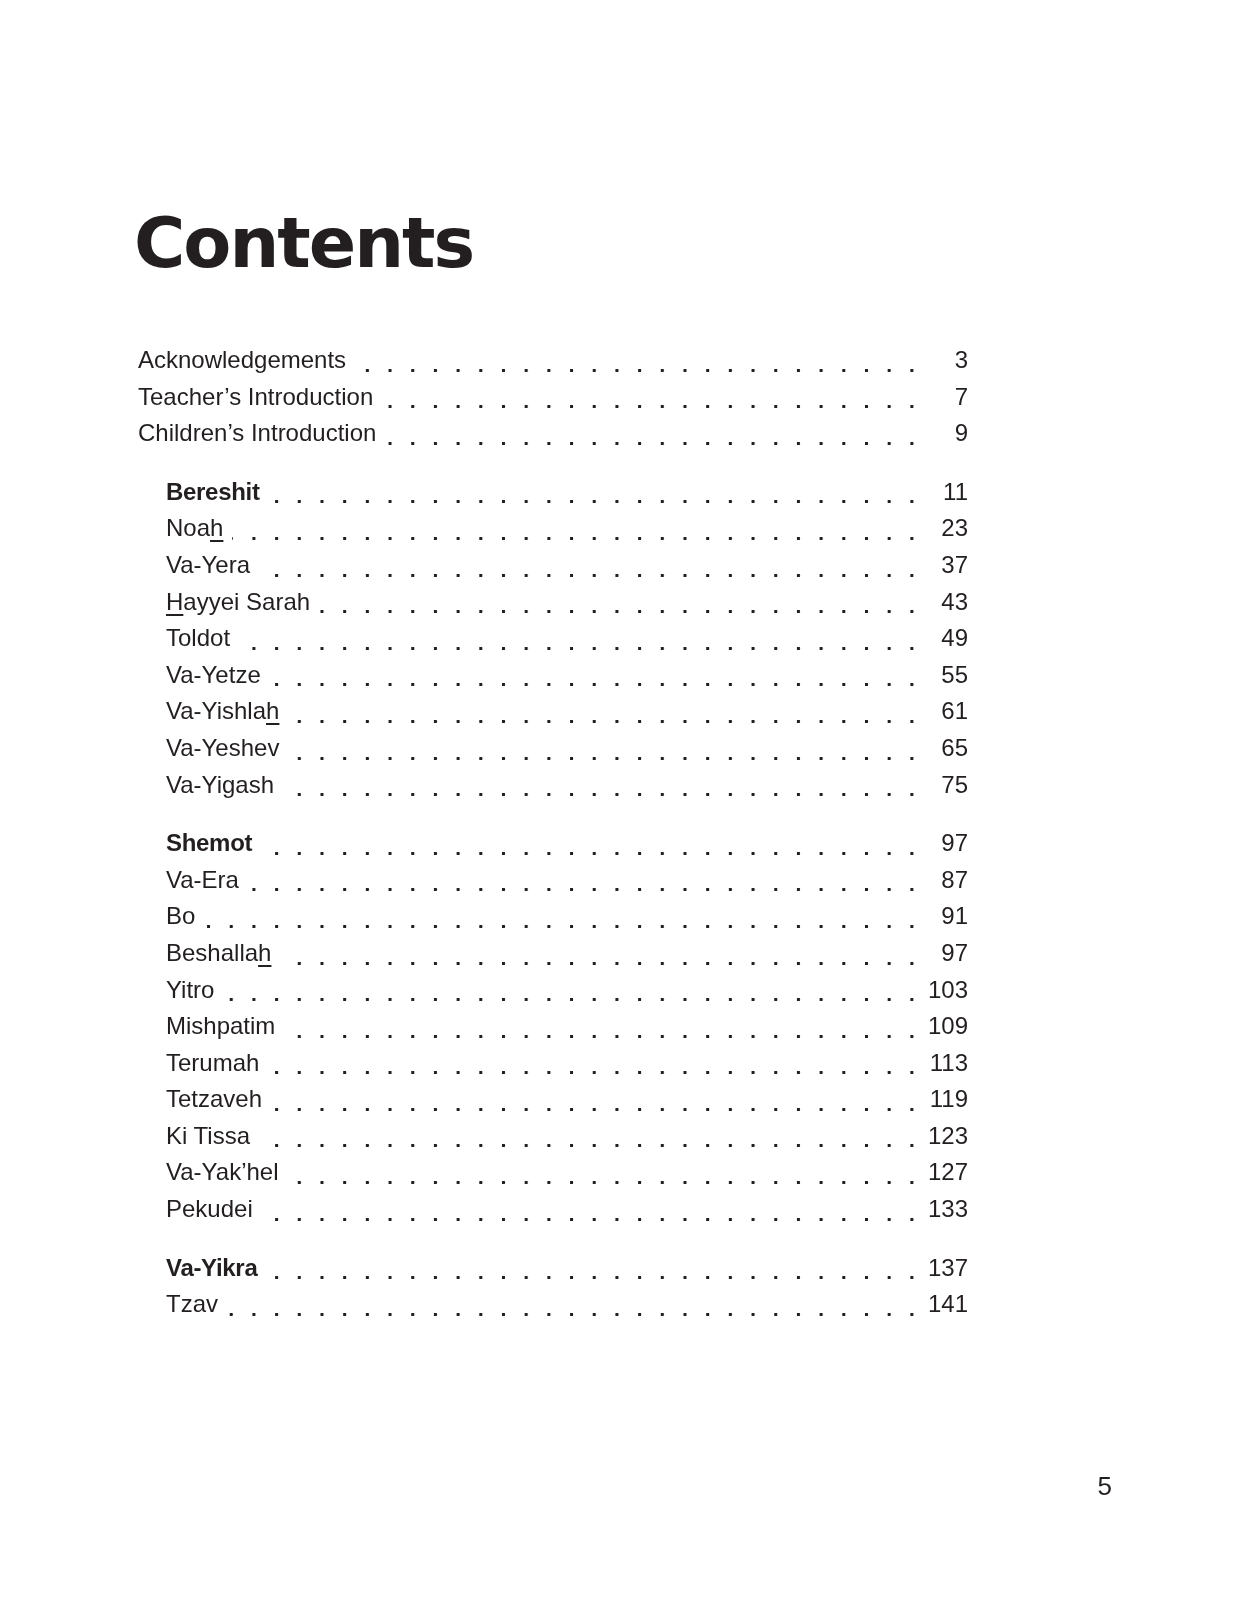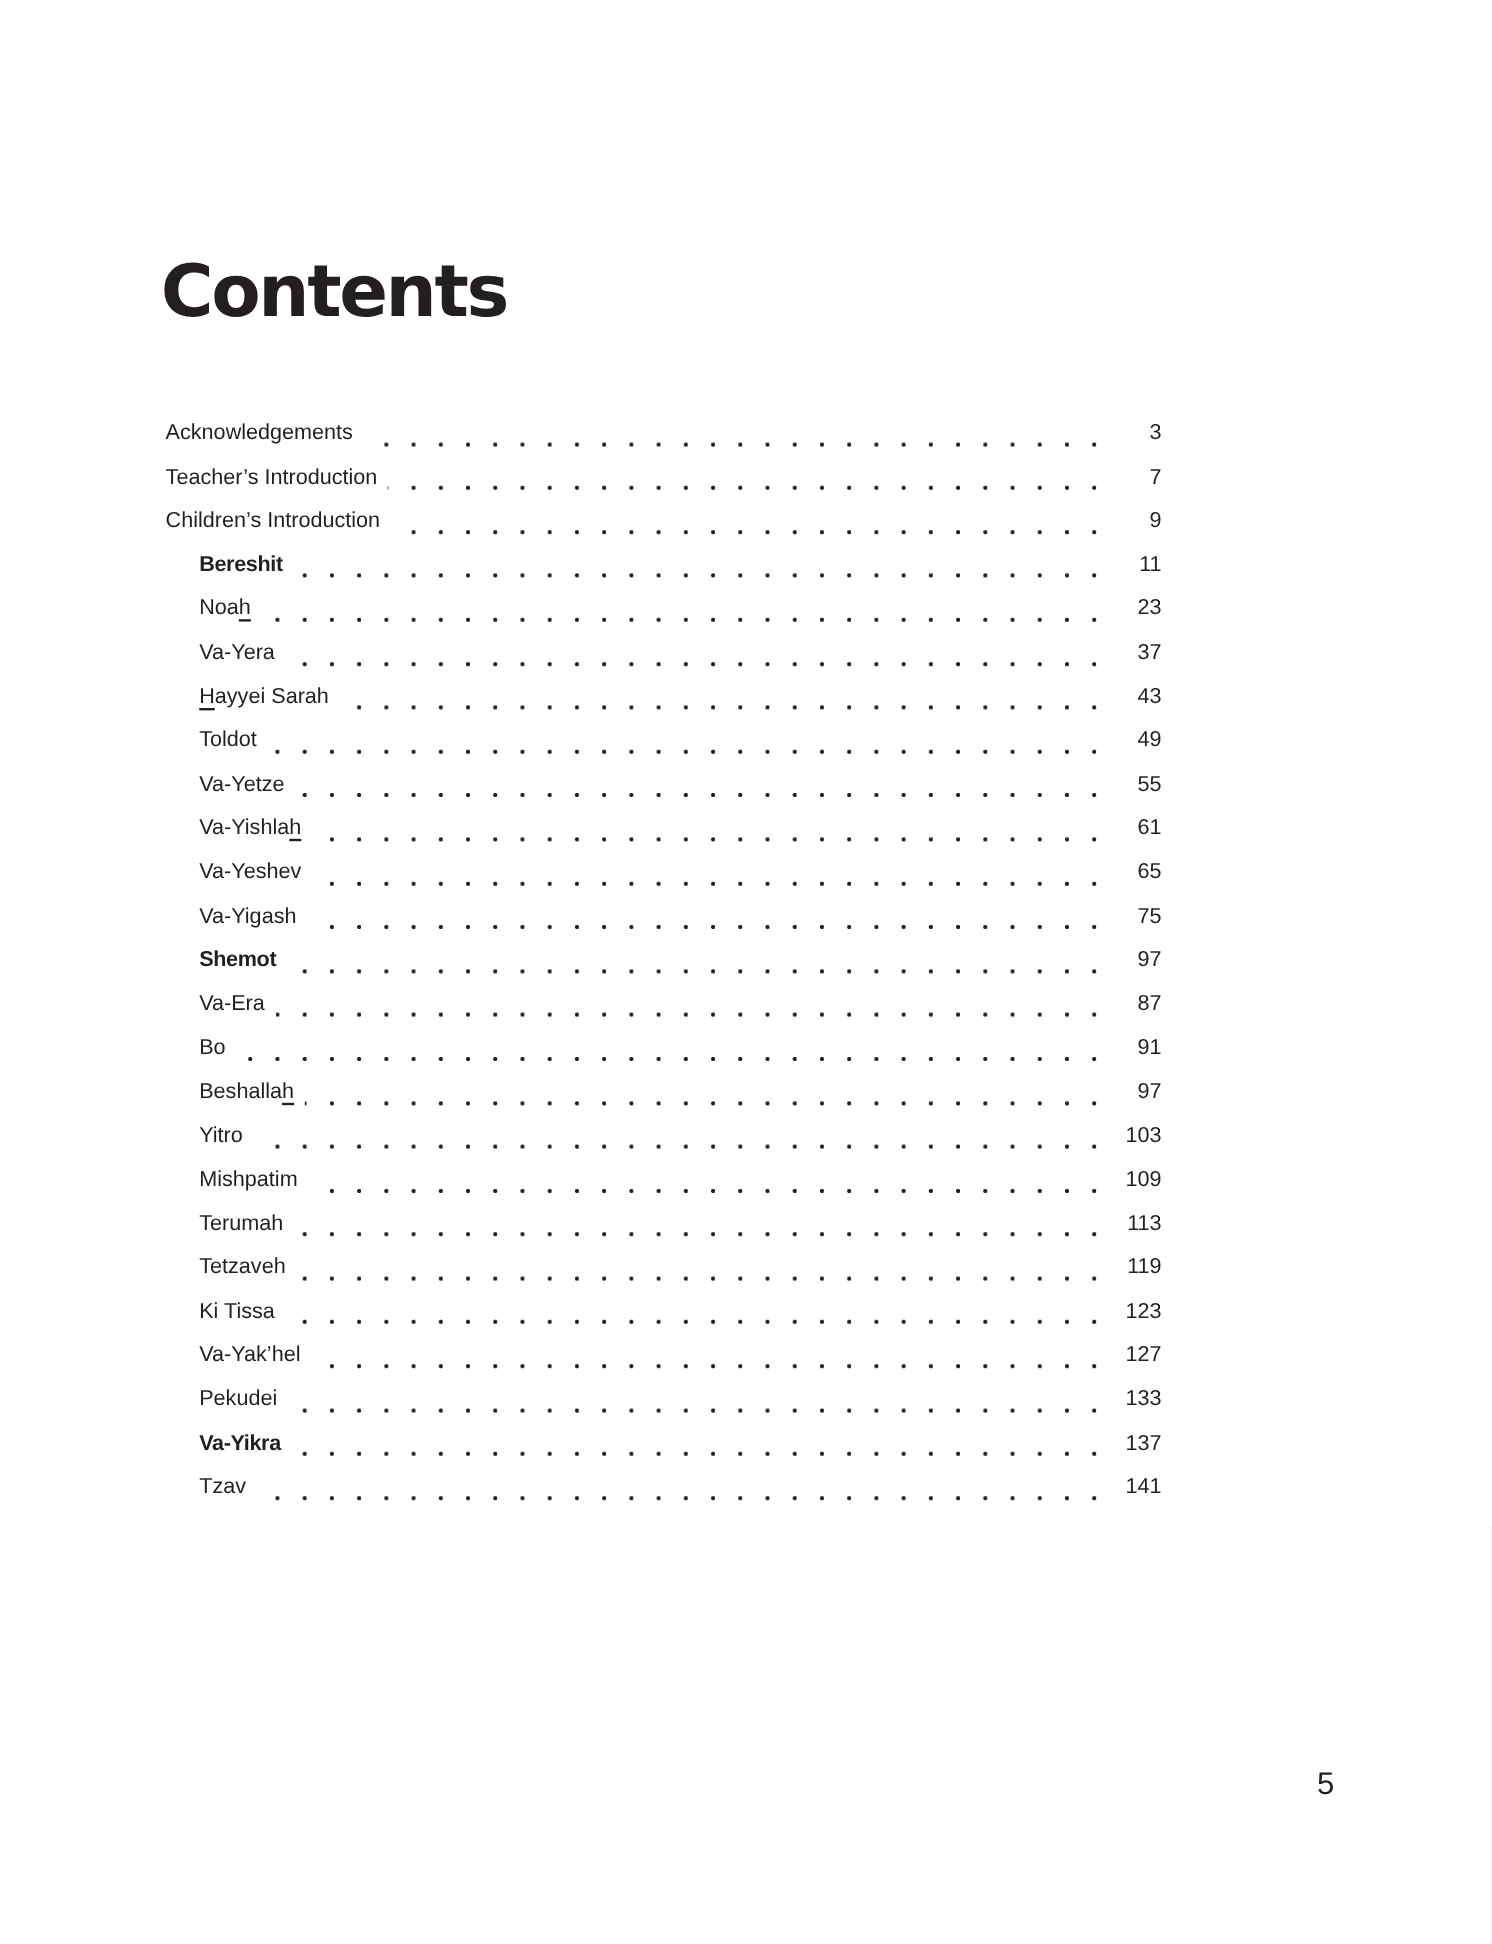--- a/index.html
+++ b/index.html
@@ -15,32 +15,32 @@
     color:var(--text);
     margin:0 auto;
     overflow:hidden;
   }
   .title{
     position:absolute;
     left:134px;top:198px;
     margin:0;
     font-family:"DejaVu Sans", sans-serif;
     font-weight:bold;
-    font-size:60px;
+    font-size:70px;
     line-height:90px;
     letter-spacing:-2px;
     color:var(--text);
   }
   .toc{
     position:absolute;
     left:138px;top:342px;
     width:830px;
-    font-size:18px;
+    font-size:24px;
   }
-  .section-group{}
+  .section-group{margin-top:22px;}
   .toc-row{
     position:relative;
     height:36.6px;
     line-height:36.6px;
     white-space:nowrap;
   }
   
   .dots{
     position:absolute;
     left:0;right:0;bottom:6px;height:5px;

